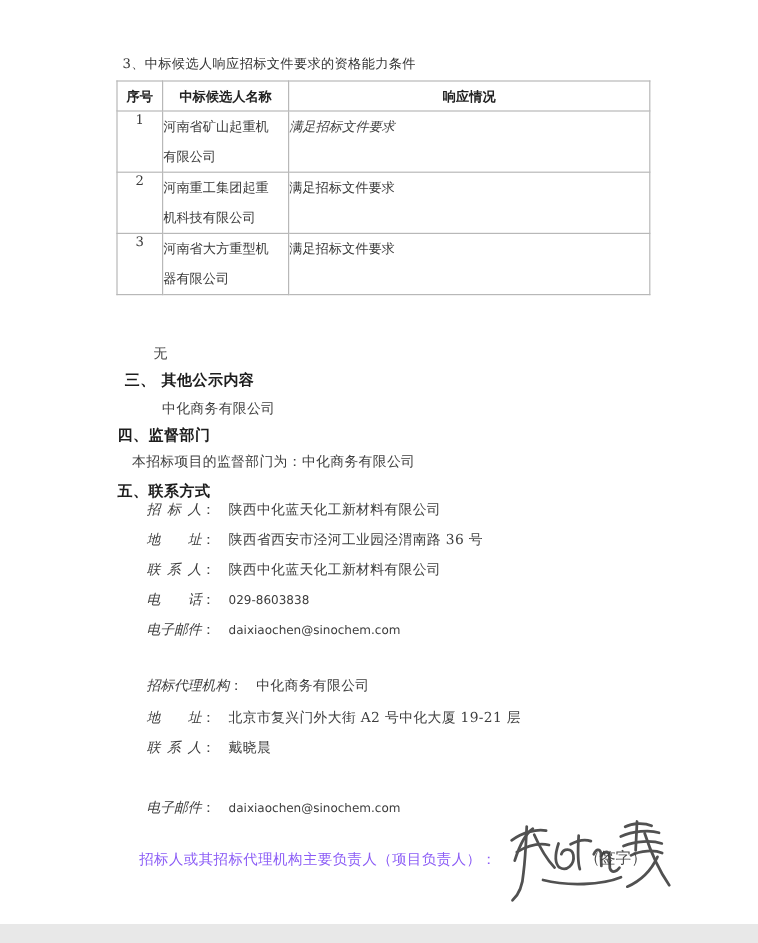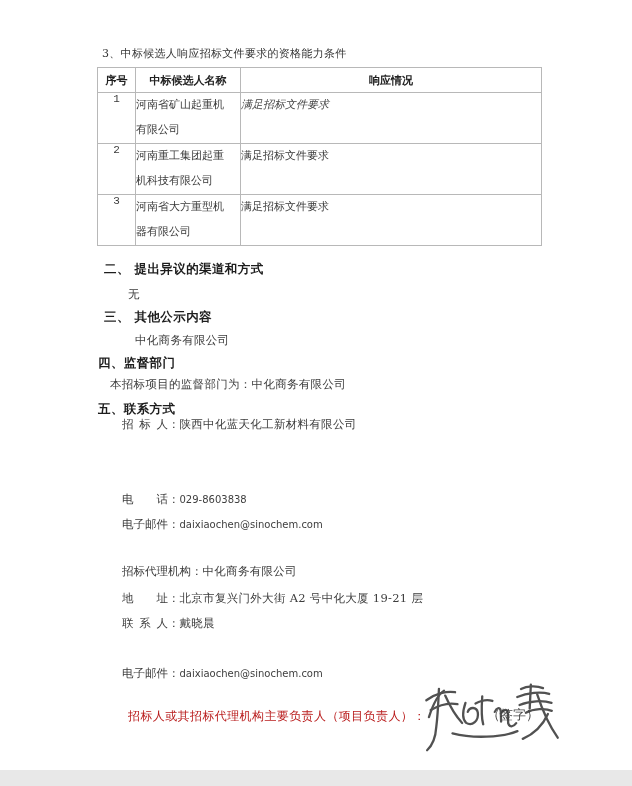--- a/index.html
+++ b/index.html
@@ -24,21 +24,20 @@
     font-size:11px;color:#3a3a3a;
   }
   table.tbl{border:1.5px solid #4f4f4f;}
   table.tbl col.c1{width:38px;}
   table.tbl col.c2{width:105px;}
   table.tbl col.c3{width:301px;}
   table.tbl th,table.tbl td{
     border:1px solid #b8b8b8;
     padding:0;vertical-align:top;
     overflow:hidden;
-    font-family:Liberation Mono, monospace;
   }
   table.tbl th{
     height:24px;font-size:11px;font-weight:bold;color:#222;
     text-align:center;vertical-align:middle;
   }
   tr.r1 td{height:48px;}
   tr.r2 td{height:49px;}
   tr.r3 td{height:49px;}
   tr.r3 td{border-top:1.5px solid #4f4f4f;}
   td.seq{text-align:center;padding-top:8px;}
@@ -49,27 +48,28 @@
   
   .hd{font-size:12.5px;font-weight:bold;color:#1d1d1d;letter-spacing:.4px;}
   .bd{font-size:11.5px;color:#3d3d3d;letter-spacing:.3px;}
 
   
   .cline{font-size:11.5px;color:#3d3d3d;}
   .clabel{
     display:inline-block;width:46px;
     text-align:justify;text-align-last:justify;
     vertical-align:bottom;
+    font-style:italic;
   }
   .clabel.wide{width:auto;text-align-last:auto;}
-  .cval{margin-left:0;letter-spacing:.3px;}
+  .cval{margin-left:11px;letter-spacing:.3px;}
   .latin .cval{font-family:"DejaVu Sans","Liberation Sans",sans-serif;font-size:10px;letter-spacing:0;}
 
   
-  .footer{left:128px;top:708px;font-size:12px;color:#b91c1c;letter-spacing:.4px;}
+  .footer{left:116px;top:708px;font-size:12px;color:#8b5cf6;letter-spacing:.4px;}
   .sig-hint{left:487px;top:706px;font-size:13px;color:#4a4a4a;z-index:1;}
   .sig{position:absolute;left:421px;top:679px;z-index:2;transform:rotate(-2deg);}
 </style>
 </head>
 <body>
 
 <div class="page">
 
   <div class="abs t3">3、中标候选人响应招标文件要求的资格能力条件</div>
 
@@ -107,33 +107,38 @@
         <td class="seq">3</td>
         <td class="name">
           <div>河南省大方重型机</div>
           <div>器有限公司</div>
         </td>
         <td class="resp">满足招标文件要求</td>
       </tr>
     </tbody>
   </table>
 
-  <div class="abs hd" style="left:104px;top:261px;">二、 提出异议的渠道和方式</div>
   <div class="abs bd" style="left:128px;top:287px;">无</div>
 
   <div class="abs hd" style="left:104px;top:309px;">三、 其他公示内容</div>
   <div class="abs bd" style="left:135px;top:333px;">中化商务有限公司</div>
 
   <div class="abs hd" style="left:98px;top:355px;">四、监督部门</div>
   <div class="abs bd" style="left:110px;top:377px;">本招标项目的监督部门为：中化商务有限公司</div>
 
   <div class="abs hd" style="left:98px;top:401px;">五、联系方式</div>
 
   <div class="abs cline" style="left:122px;top:417px;">
     <span class="clabel">招标人</span><span>：</span><span class="cval">陕西中化蓝天化工新材料有限公司</span>
+  </div>
+  <div class="abs cline" style="left:122px;top:442px;">
+    <span class="clabel">地址</span><span>：</span><span class="cval">陕西省西安市泾河工业园泾渭南路 36 号</span>
+  </div>
+  <div class="abs cline" style="left:122px;top:467px;">
+    <span class="clabel">联系人</span><span>：</span><span class="cval">陕西中化蓝天化工新材料有限公司</span>
   </div>
   <div class="abs cline latin" style="left:122px;top:492px;">
     <span class="clabel">电话</span><span>：</span><span class="cval">029-8603838</span>
   </div>
   <div class="abs cline latin" style="left:122px;top:517px;">
     <span class="clabel">电子邮件</span><span>：</span><span class="cval">daixiaochen@sinochem.com</span>
   </div>
 
   <div class="abs cline" style="left:122px;top:564px;">
     <span class="clabel wide">招标代理机构</span><span>：</span><span class="cval">中化商务有限公司</span>

